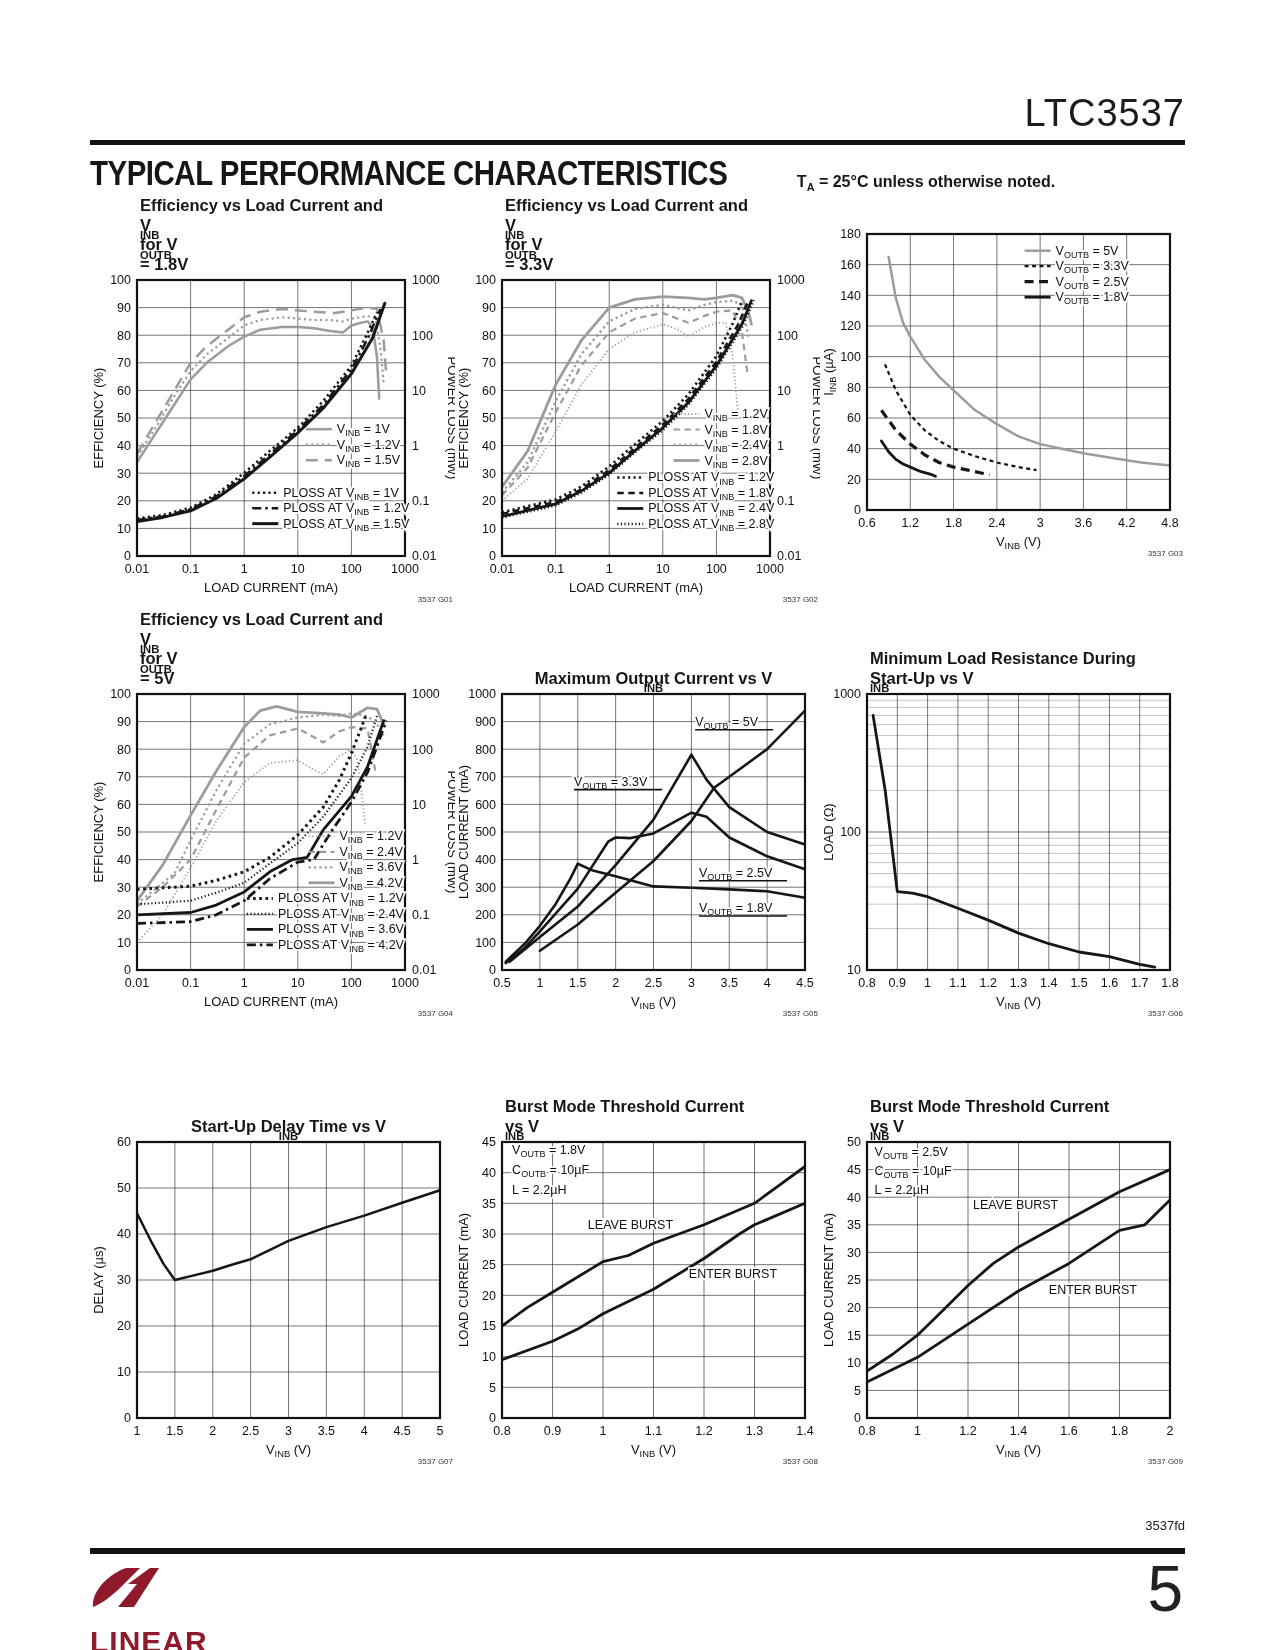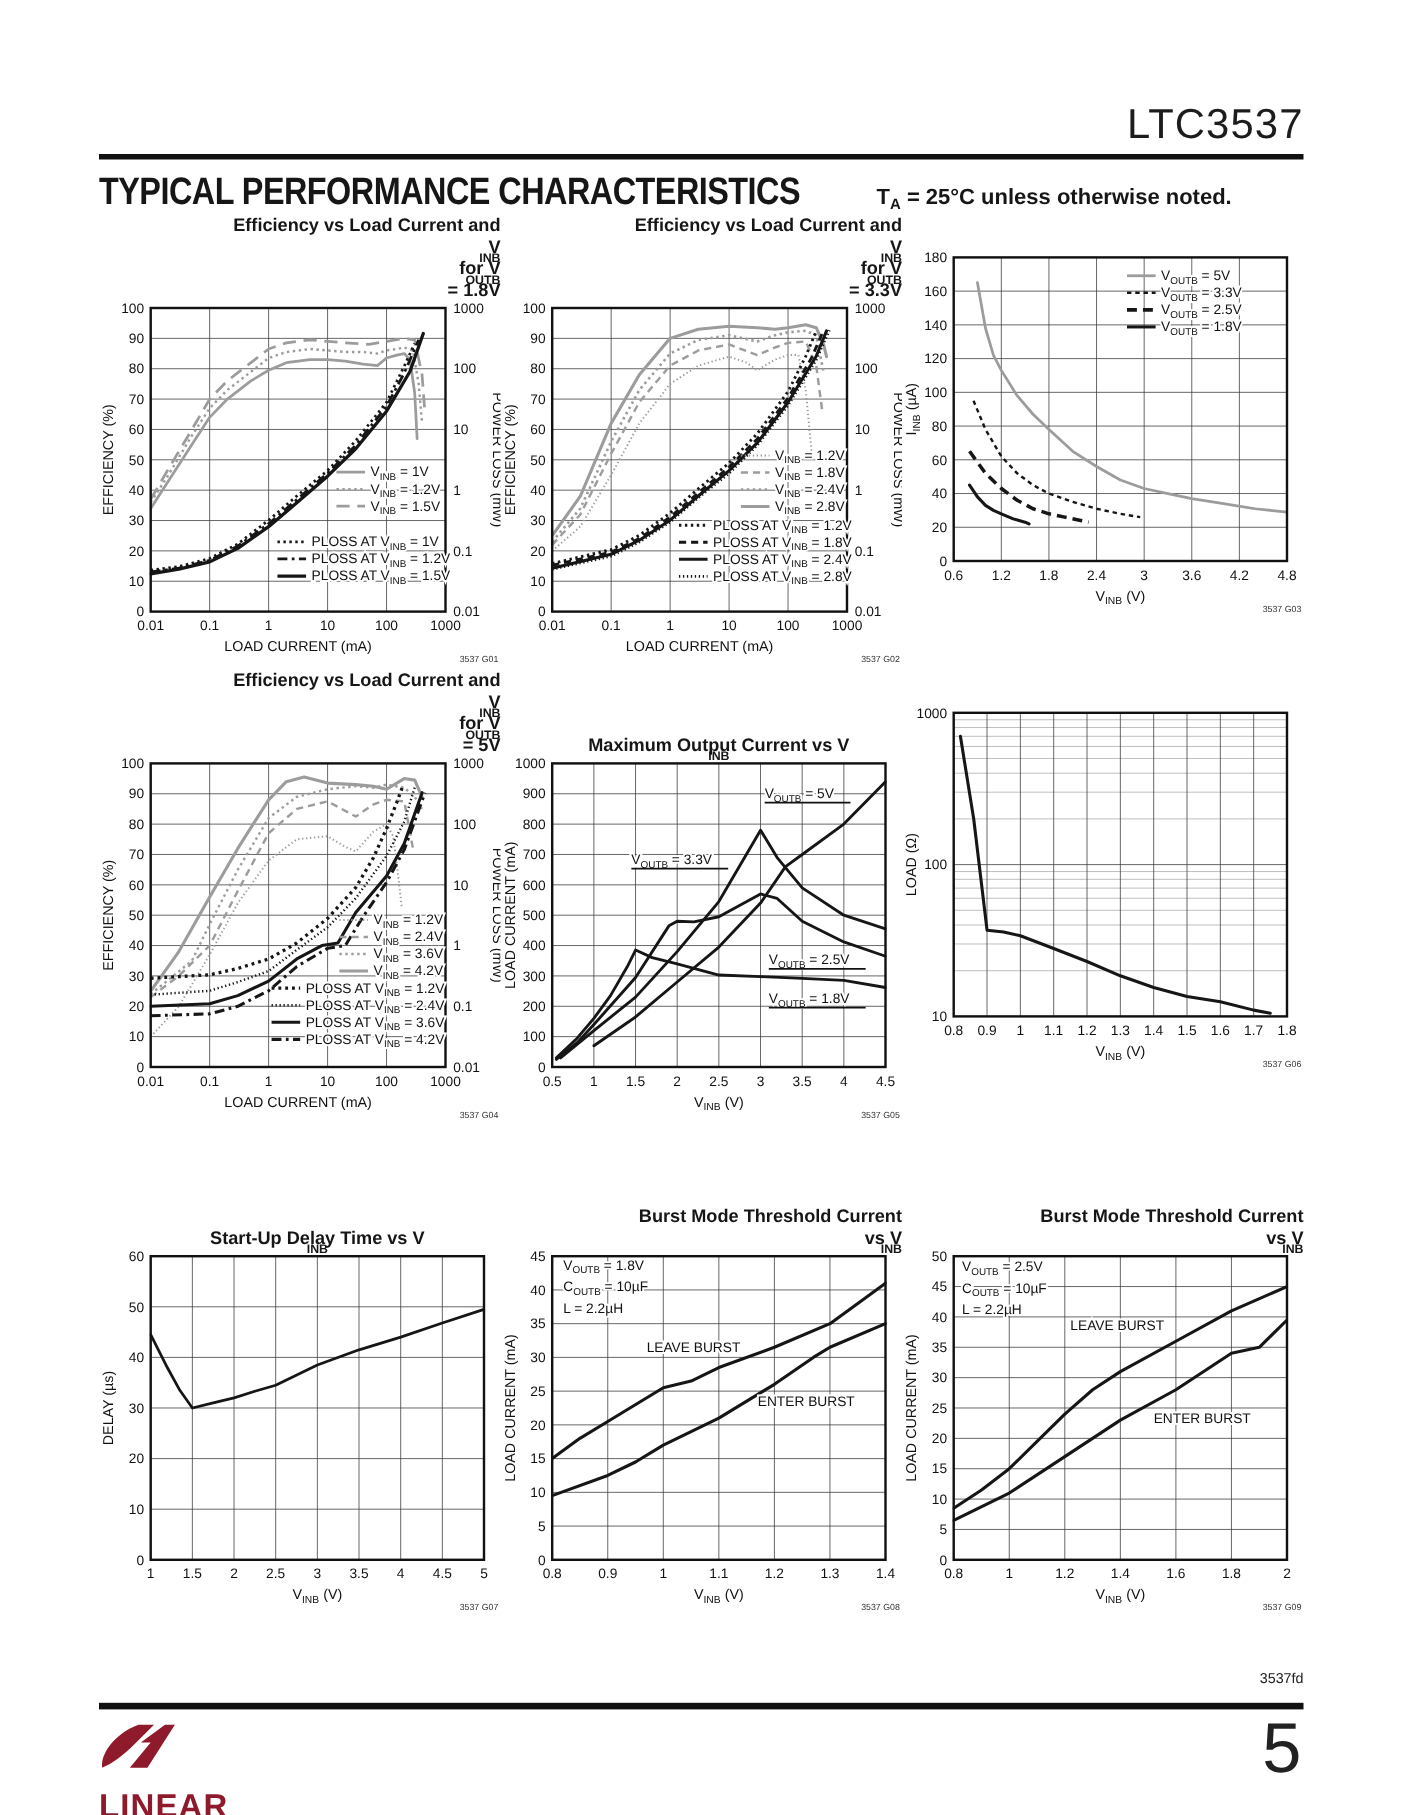--- a/index.html
+++ b/index.html
@@ -2,27 +2,27 @@
 <html><head>
 <meta charset="utf-8">
 <style>
   html,body{margin:0;padding:0;background:#fff;}
   body{font-family:"Liberation Sans","DejaVu Sans",sans-serif;color:#111;}
   .page{position:relative;width:1275px;height:1650px;background:#fff;overflow:hidden;}
   .part-number{position:absolute;top:92px;right:90px;font-size:38px;font-weight:400;letter-spacing:1px;color:#1c1c1c;}
   .top-rule{position:absolute;top:140px;left:90px;width:1095px;height:5px;background:#111;}
   .section-head{position:absolute;top:158px;left:90px;display:flex;align-items:flex-end;gap:36px;}
   .section-title{font-size:31px;font-weight:bold;letter-spacing:-0.5px;display:inline-block;transform:scale(0.95,1.12);transform-origin:left bottom;white-space:nowrap;color:#161616;}
-  .section-note{font-size:20px;font-weight:bold;padding-bottom:3px;color:#161616;}
+  .section-note{font-size:16px;font-weight:bold;padding-bottom:3px;color:#161616;}
   sub{font-size:68%;line-height:0;}
   .row{position:absolute;left:90px;display:flex;}
   .row1{top:228px;} .row2{top:642px;} .row3{top:1090px;}
   .chart{width:365px;}
   .chart-title{height:46px;display:flex;flex-direction:column;justify-content:flex-end;font-size:16.5px;font-weight:bold;line-height:1.18;color:#161616;}
-  .t-left{padding-left:50px;text-align:right;}
+  .t-left{padding-left:50px;}
   .t-center{text-align:center;padding-left:47px;padding-right:15px;}
   .chart-canvas{width:365px;height:332px;}
   .footer-code{position:absolute;top:1518px;right:90px;font-size:13px;color:#222;}
   .bottom-rule{position:absolute;top:1548px;left:90px;width:1095px;height:6px;background:#111;}
   .page-number{position:absolute;top:1552px;right:92px;font-size:64px;font-weight:400;color:#222;}
   .logo{position:absolute;top:1562px;left:90px;display:flex;align-items:flex-start;gap:6px;flex-direction:column;}
   .logo-words{display:flex;flex-direction:column;margin-top:6px;}
   .logo-linear{font-size:30px;font-weight:bold;letter-spacing:1px;line-height:0.95;}
   .logo-tech{font-size:11.5px;font-weight:bold;letter-spacing:3.2px;margin-left:2px;}
 </style>
@@ -397,20 +397,21 @@
             <line x1="240.1625" y1="41.74000000000001" x2="318.1625" y2="41.74000000000001" stroke="#111" stroke-width="1.6"></line>
             <text x="118.96249999999999" y="97.63199999999998" font-size="12.5" text-anchor="start" fill="#111" stroke="#fff" stroke-width="3.5" style="paint-order:stroke;font-family:inherit"><tspan>V</tspan><tspan dy="3.125" font-size="9">OUTB</tspan><tspan dy="-3.125"> = 3.3V</tspan></text>
             <line x1="118.96249999999999" y1="101.63199999999998" x2="206.96249999999998" y2="101.63199999999998" stroke="#111" stroke-width="1.6"></line>
             <text x="243.95000000000002" y="188.712" font-size="12.5" text-anchor="start" fill="#111" stroke="#fff" stroke-width="3.5" style="paint-order:stroke;font-family:inherit"><tspan>V</tspan><tspan dy="3.125" font-size="9">OUTB</tspan><tspan dy="-3.125"> = 2.5V</tspan></text>
             <line x1="243.95000000000002" y1="192.712" x2="331.95000000000005" y2="192.712" stroke="#111" stroke-width="1.6"></line>
             <text x="243.95000000000002" y="224.04" font-size="12.5" text-anchor="start" fill="#111" stroke="#fff" stroke-width="3.5" style="paint-order:stroke;font-family:inherit"><tspan>V</tspan><tspan dy="3.125" font-size="9">OUTB</tspan><tspan dy="-3.125"> = 1.8V</tspan></text>
             <line x1="243.95000000000002" y1="228.04" x2="331.95000000000005" y2="228.04" stroke="#111" stroke-width="1.6"></line>
           </svg></div>
     </div>
     <div class="chart">
+      <div class="chart-title t-left">Minimum Load Resistance During<br>Start-Up vs V<sub>INB</sub></div>
       <div class="chart-canvas"><svg width="365" height="332" viewBox="0 0 365 332" style="font-family:&quot;Liberation Sans&quot;,&quot;DejaVu Sans&quot;,sans-serif">
             <g stroke="#3a3a3a" stroke-width="0.7">
               <line x1="47" y1="240.4578605983706" x2="350" y2="240.4578605983706" stroke="#8a8a8a" stroke-width="0.5"></line>
               <line x1="47" y1="216.1572668486866" x2="350" y2="216.1572668486866" stroke="#8a8a8a" stroke-width="0.5"></line>
               <line x1="47" y1="198.91572119674117" x2="350" y2="198.91572119674117" stroke="#8a8a8a" stroke-width="0.5"></line>
               <line x1="47" y1="185.5421394016294" x2="350" y2="185.5421394016294" stroke="#8a8a8a" stroke-width="0.5"></line>
               <line x1="47" y1="174.61512744705718" x2="350" y2="174.61512744705718" stroke="#8a8a8a" stroke-width="0.5"></line>
               <line x1="47" y1="165.37647047803256" x2="350" y2="165.37647047803256" stroke="#8a8a8a" stroke-width="0.5"></line>
               <line x1="47" y1="157.3735817951118" x2="350" y2="157.3735817951118" stroke="#8a8a8a" stroke-width="0.5"></line>
               <line x1="47" y1="150.31453369737318" x2="350" y2="150.31453369737318" stroke="#8a8a8a" stroke-width="0.5"></line>

